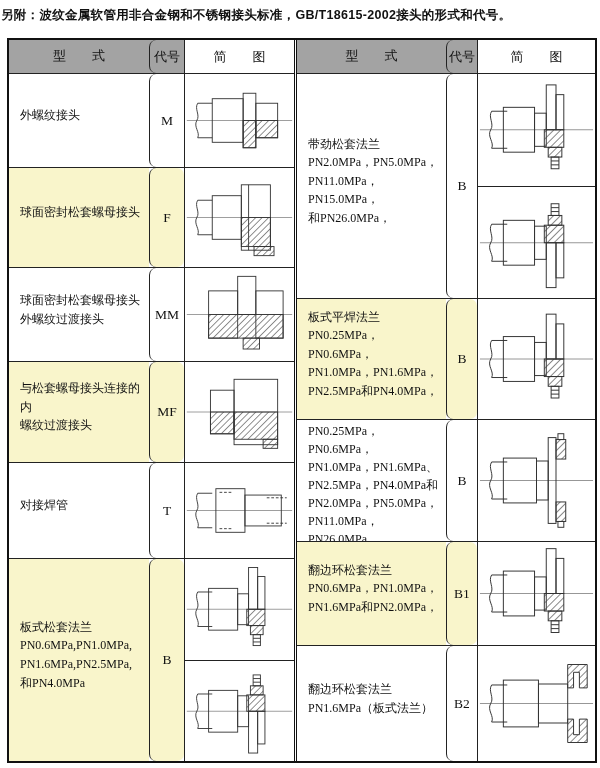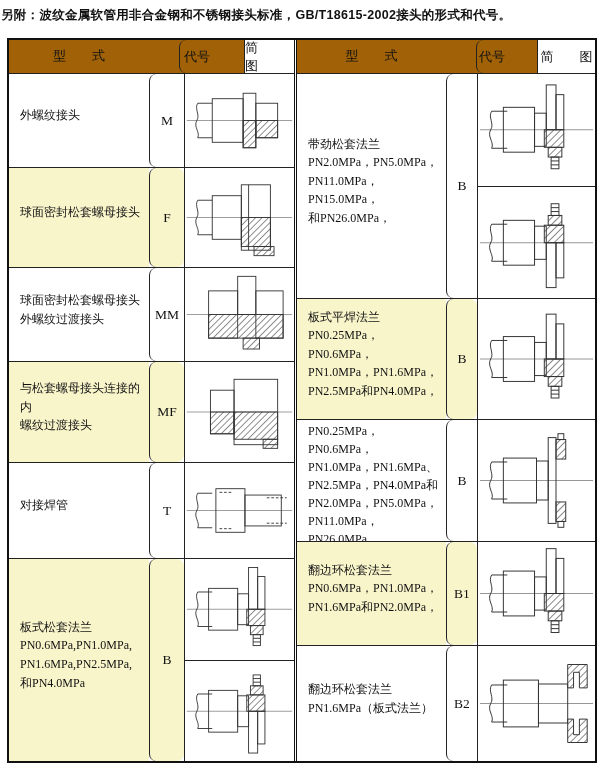--- a/index.html
+++ b/index.html
@@ -7,21 +7,21 @@
         font-family:"Liberation Serif","DejaVu Serif",serif;color:#111;overflow:hidden;}
   .title{position:absolute;left:1px;top:7px;width:586px;
          font-family:"Liberation Sans","DejaVu Sans",sans-serif;
          font-size:12.5px;font-weight:bold;letter-spacing:.3px;}
   .table{position:absolute;left:7px;top:38px;width:590px;height:725px;
          border:2px solid #111;box-sizing:border-box;display:flex;background:#fff;}
   .half{display:flex;flex-direction:column;box-sizing:border-box;}
   .half.left{width:285px;}
   .half.right{flex:1;border-left:3px double #111;}
   .row{display:flex;border-top:1px solid #222;box-sizing:border-box;align-items:stretch;}
-  .row.head{border-top:none;background:#a16207;height:33px;gap:30px;}
+  .row.head{border-top:none;background:#a3a3a3;height:33px;}
   .cell{box-sizing:border-box;display:flex;align-items:center;overflow:hidden;}
   .cell+.cell{border-left:1px solid #222;}
   .cell.type{padding:3px 3px 13px 11px;font-size:12px;line-height:1.55;white-space:pre-line;}
   .left .cell.type{width:140px;}
   .left .cell.code{width:35px;}
   .right .cell.type{width:149px;}
   .right .cell.code{width:31px;}
   .cell.code{justify-content:center;font-size:13.5px;border-radius:7px;}
   .cell.diag{flex:1;flex-direction:column;padding:0;align-items:stretch;background:#fff;}
   .sub{flex:1;min-height:0;}

